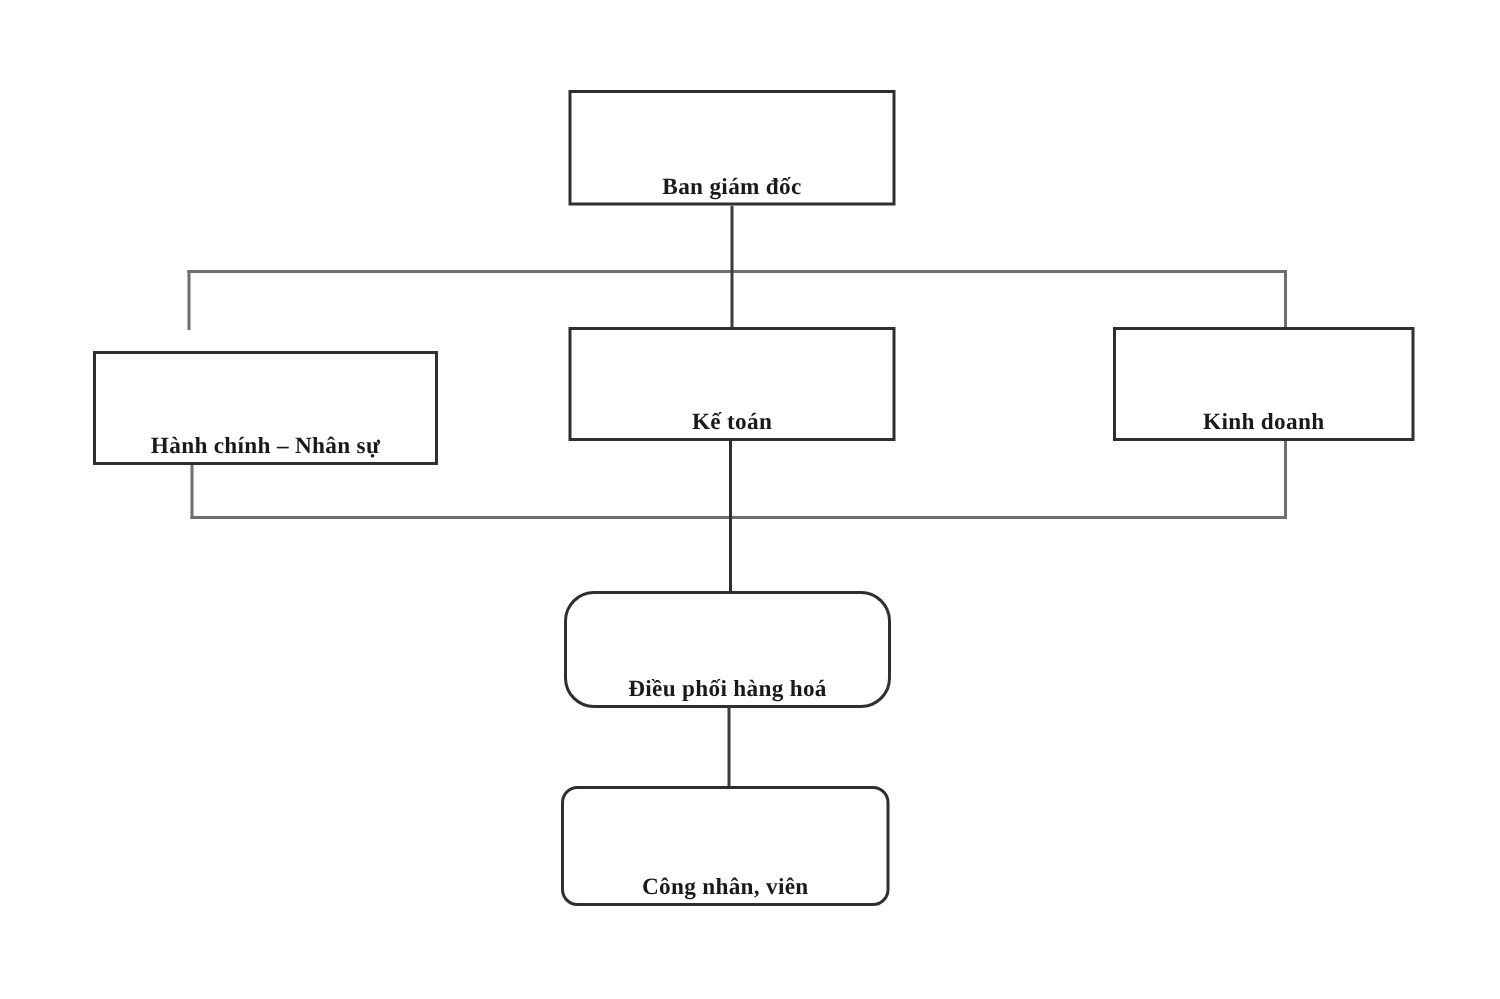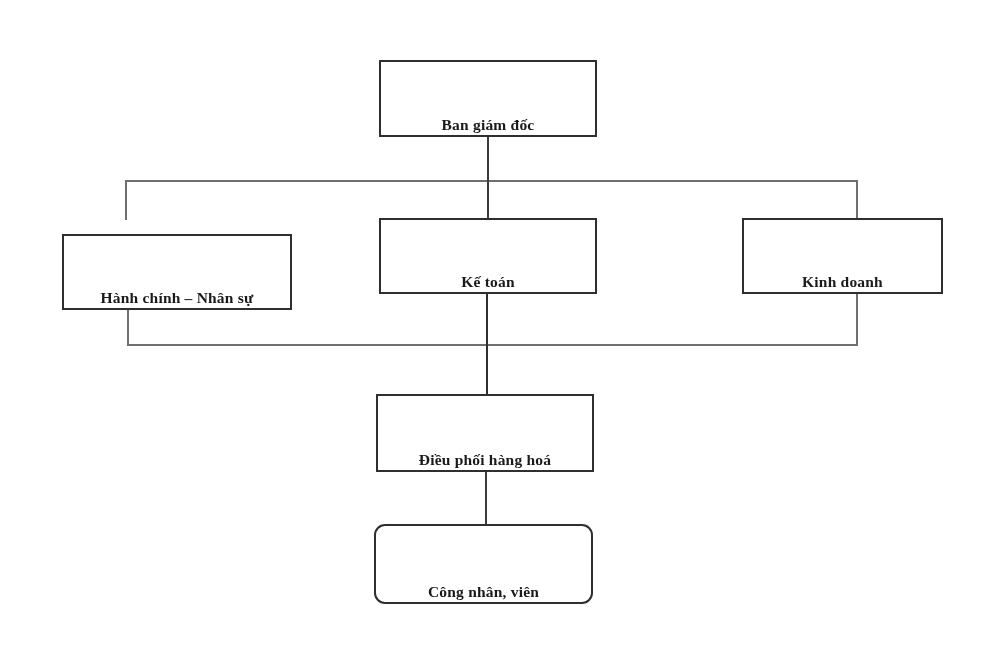--- a/index.html
+++ b/index.html
@@ -91,21 +91,21 @@
   </div>
 
   <div class="node-box" style="left:379px; top:218px; width:218px; height:76px;">
     <span class="node-label">Kế toán</span>
   </div>
 
   <div class="node-box" style="left:742px; top:218px; width:201px; height:76px;">
     <span class="node-label">Kinh doanh</span>
   </div>
 
-  <div class="node-box" style="left:376px; top:394px; width:218px; height:78px;">
+  <div class="node-box" style="left:376px; top:394px; width:218px; height:78px;border-radius:20px;">
     <span class="node-label">Điều phối hàng hoá</span>
   </div>
 
   <div class="node-box" style="left:374px; top:524px; width:219px; height:80px;border-radius:11px;">
     <span class="node-label">Công nhân, viên</span>
   </div>
 
 </div>
 
 </body></html>

